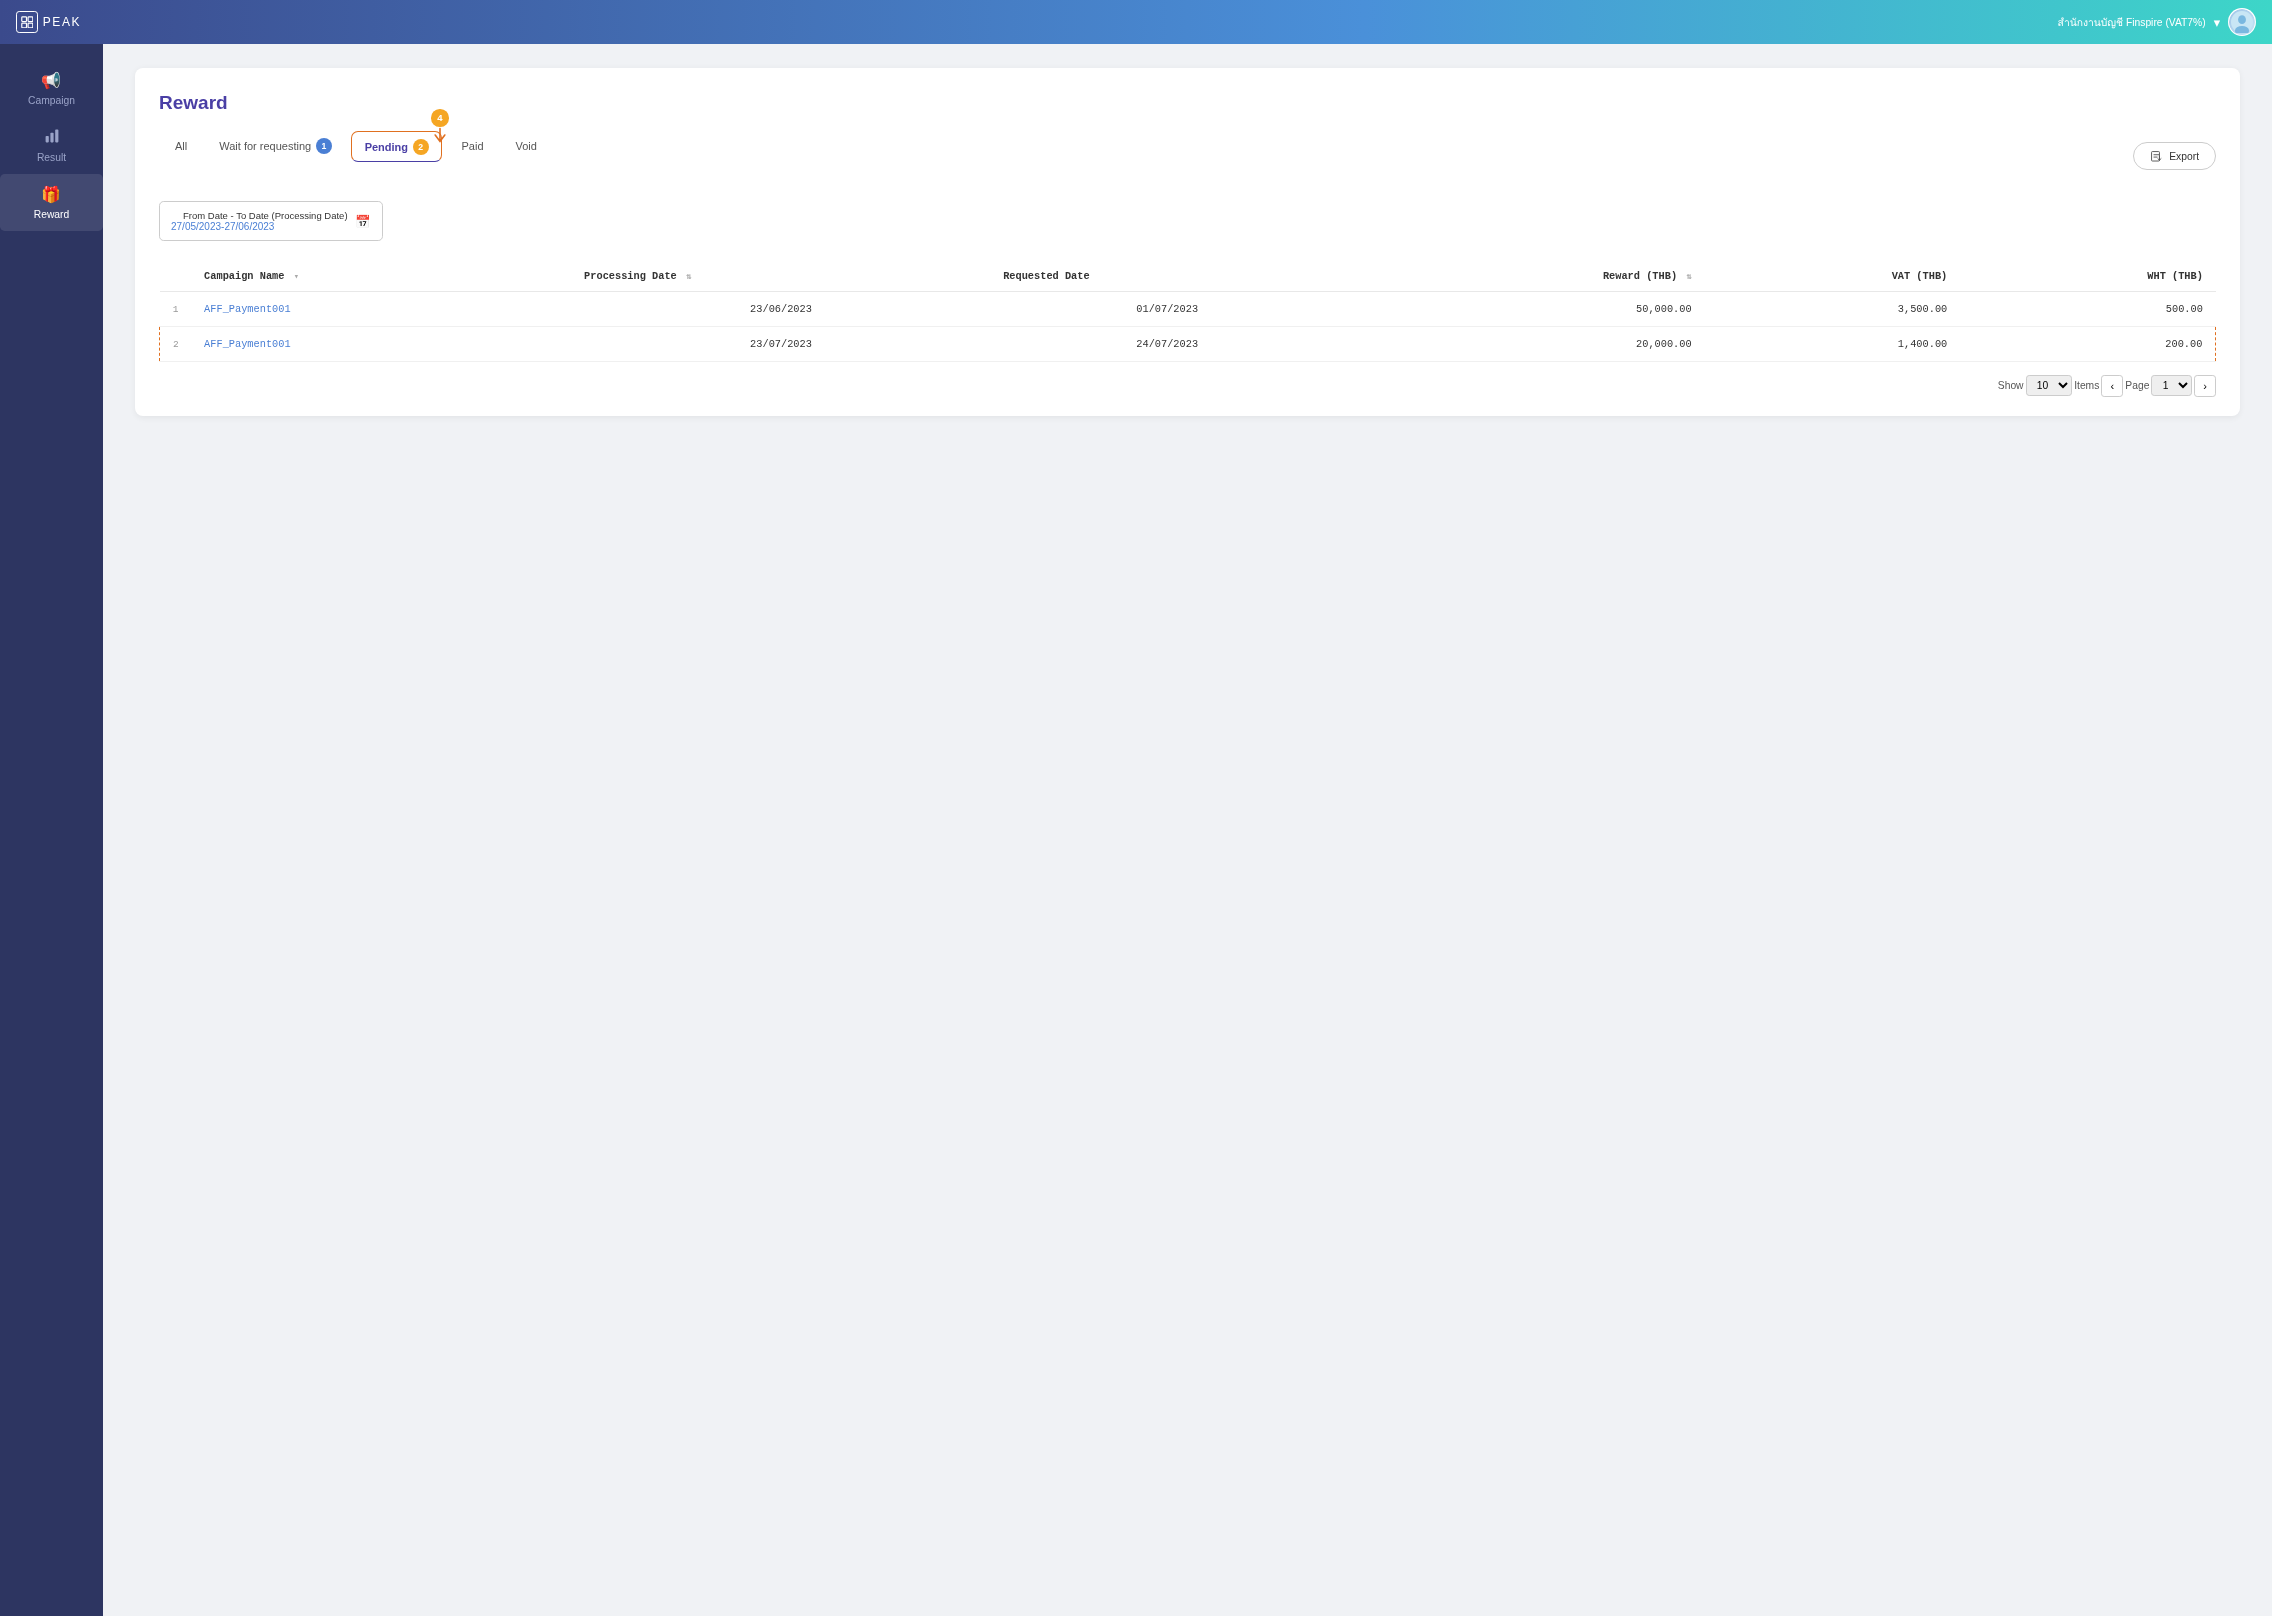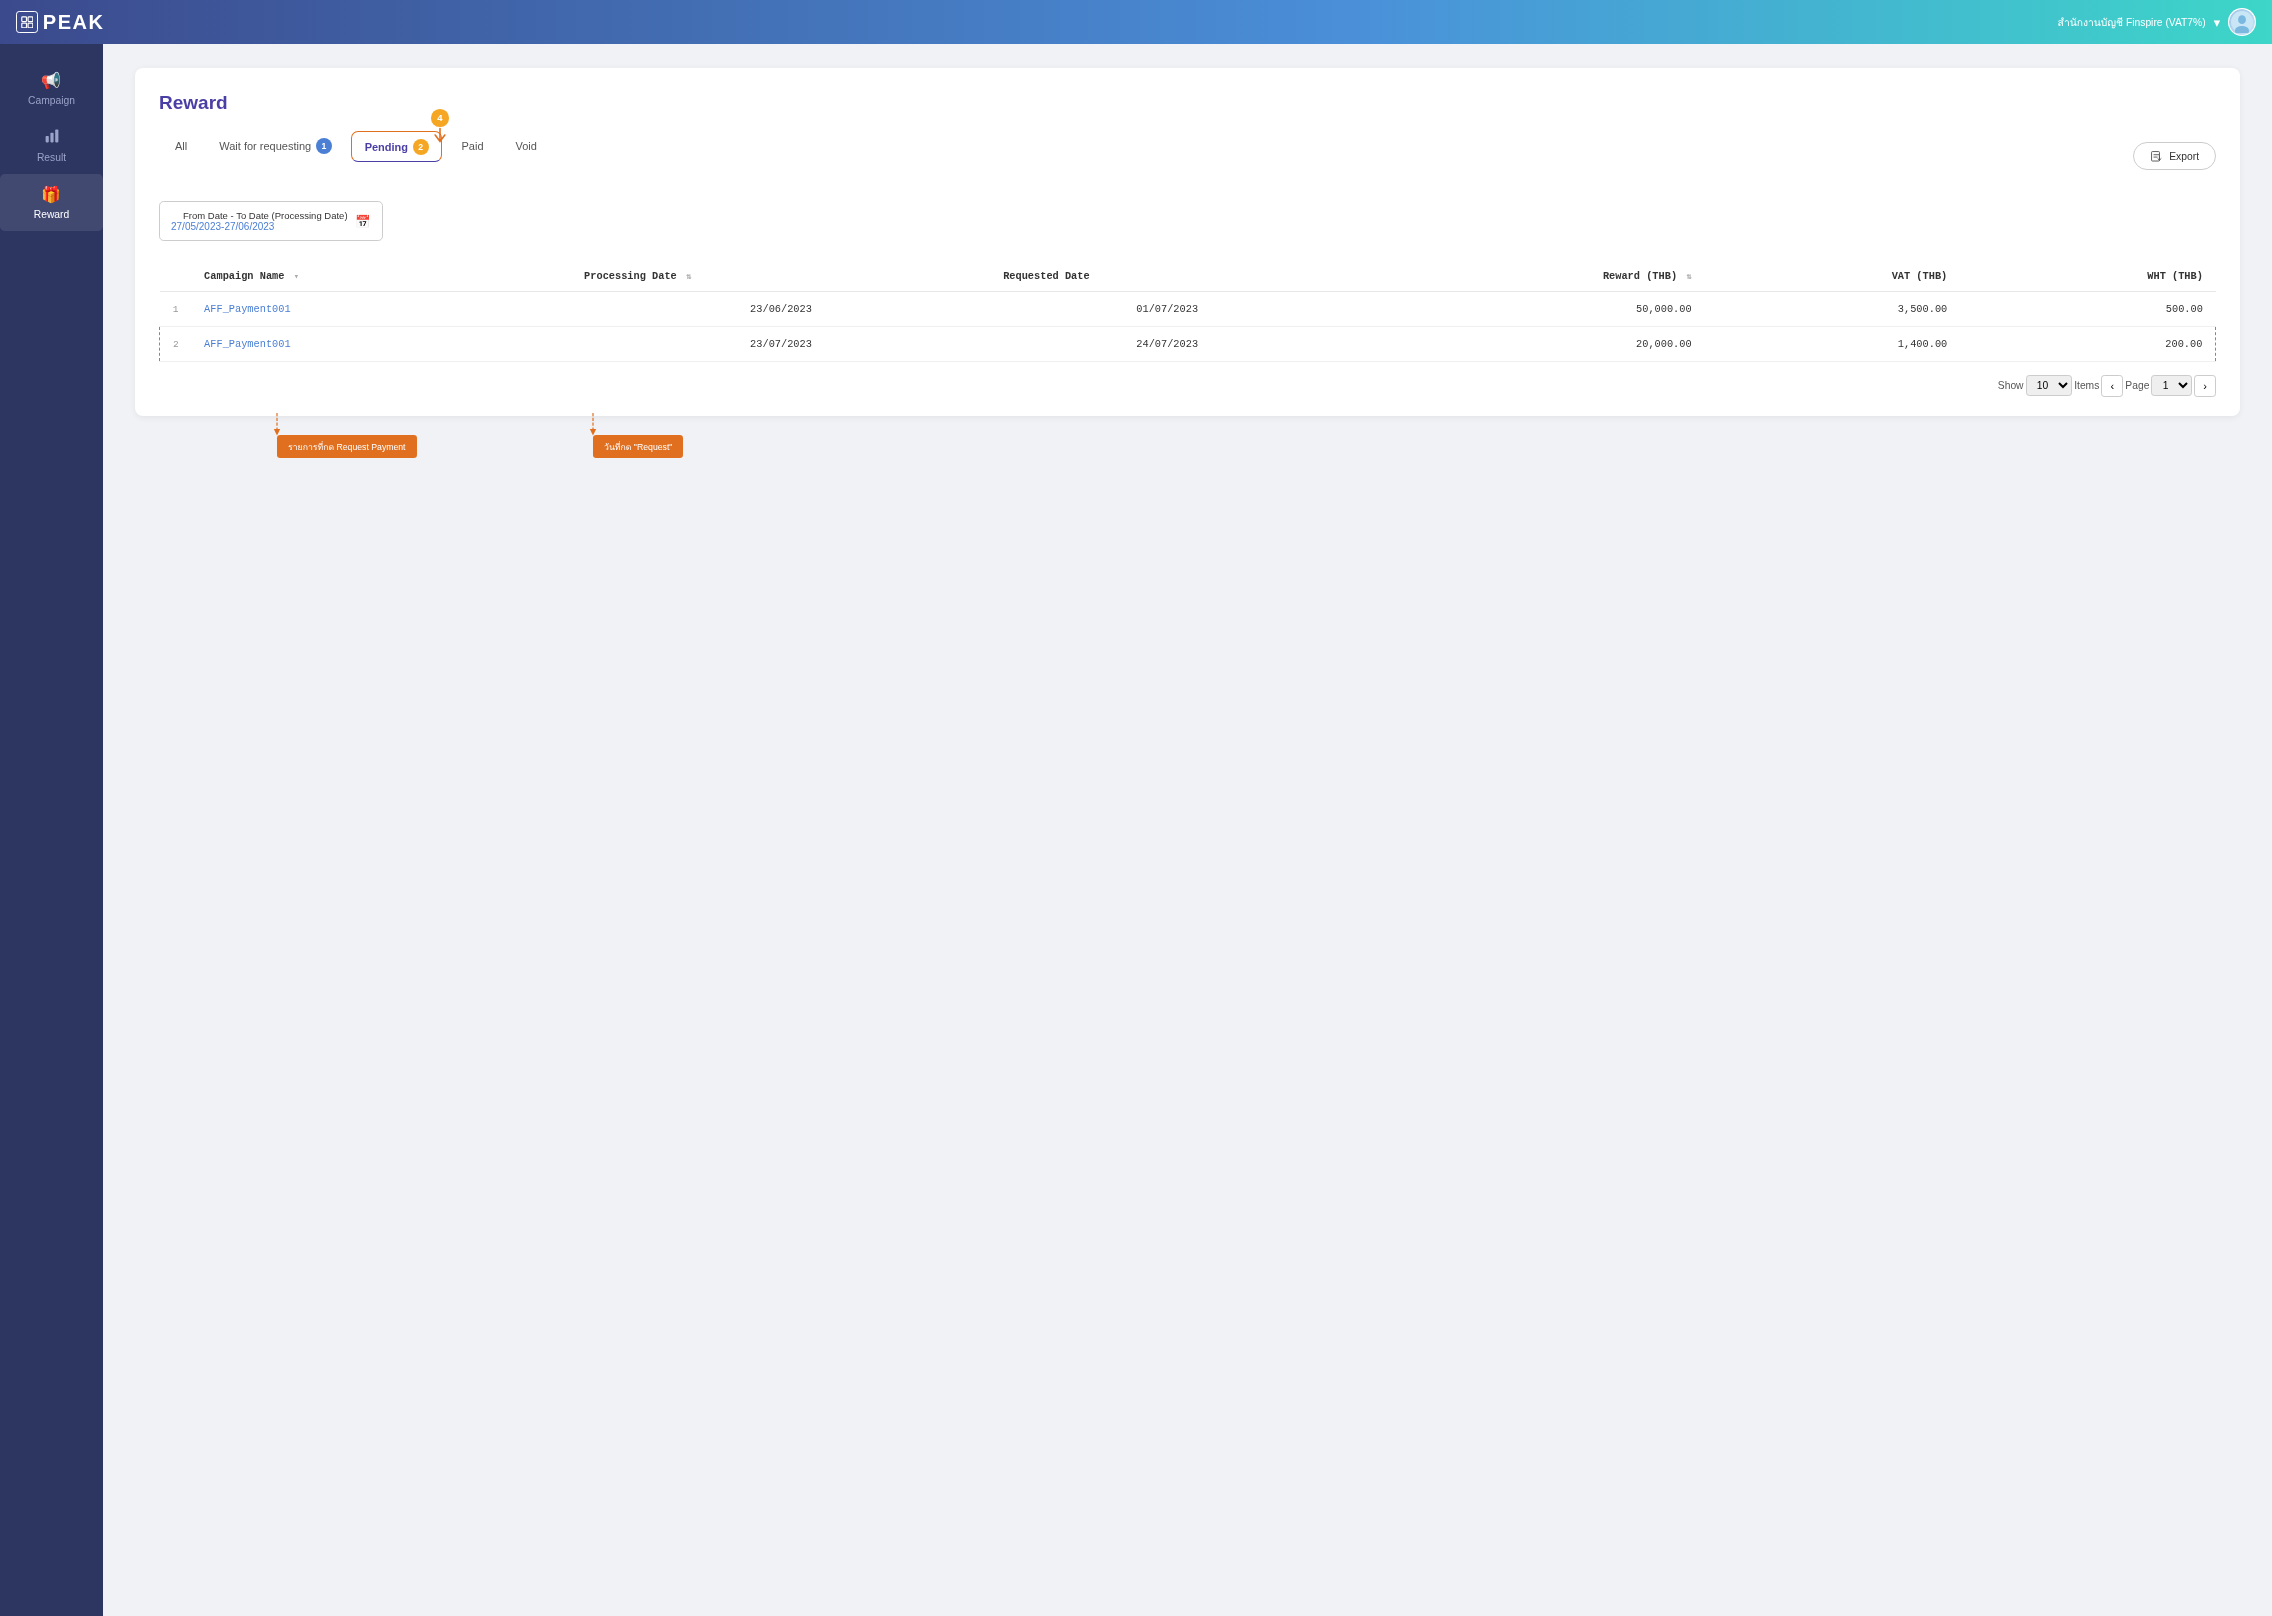--- a/index.html
+++ b/index.html
@@ -24,22 +24,22 @@
     }
     .logo-box {
       width: 22px; height: 22px;
       border: 1.6px solid white;
       border-radius: 3.2px;
       display: flex; align-items: center; justify-content: center;
       color: white; font-size: 9.5px; font-weight: bold;
     }
     .logo-text {
       color: white;
-      font-size: 20px;
-      font-weight: bold;
+      font-size: 12px;
+      font-weight: normal;
       letter-spacing: 1.6px;
     }
     .header-right {
       display: flex;
       align-items: center;
       gap: 8px;
     }
     .header-company {
       color: white;
       font-size: 10.3px;
@@ -466,34 +466,16 @@
         <button>‹</button>
         <span>Page</span>
         <select>
           <option>1</option>
         </select>
         <button>›</button>
       </div>
 
     </div>
 
-    <div style="position:relative; height: 63px; margin-top: 3.2px;">
-
-      <div style="position:absolute; left: 142px; top: 16px;">
-        <div class="annot-box">รายการที่กด Request Payment</div>
-        <svg width="16" height="24" style="position:absolute;top:-22px;left:50%;transform:translateX(-50%);" viewBox="0 0 20 30">
-          <path d="M10 0 L10 24" stroke="#e07020" stroke-width="1.5" stroke-dasharray="4,2"></path>
-          <polygon points="6,20 10,28 14,20" fill="#e07020"></polygon>
-        </svg>
-      </div>
-
-      <div style="position:absolute; left: 458px; top: 16px;">
-        <div class="annot-box">วันที่กด "Request"</div>
-        <svg width="16" height="24" style="position:absolute;top:-22px;left:50%;transform:translateX(-50%);" viewBox="0 0 20 30">
-          <path d="M10 0 L10 24" stroke="#e07020" stroke-width="1.5" stroke-dasharray="4,2"></path>
-          <polygon points="6,20 10,28 14,20" fill="#e07020"></polygon>
-        </svg>
-      </div>
-    </div>
 
   </div>
 </div>
 
 
 </body></html>

